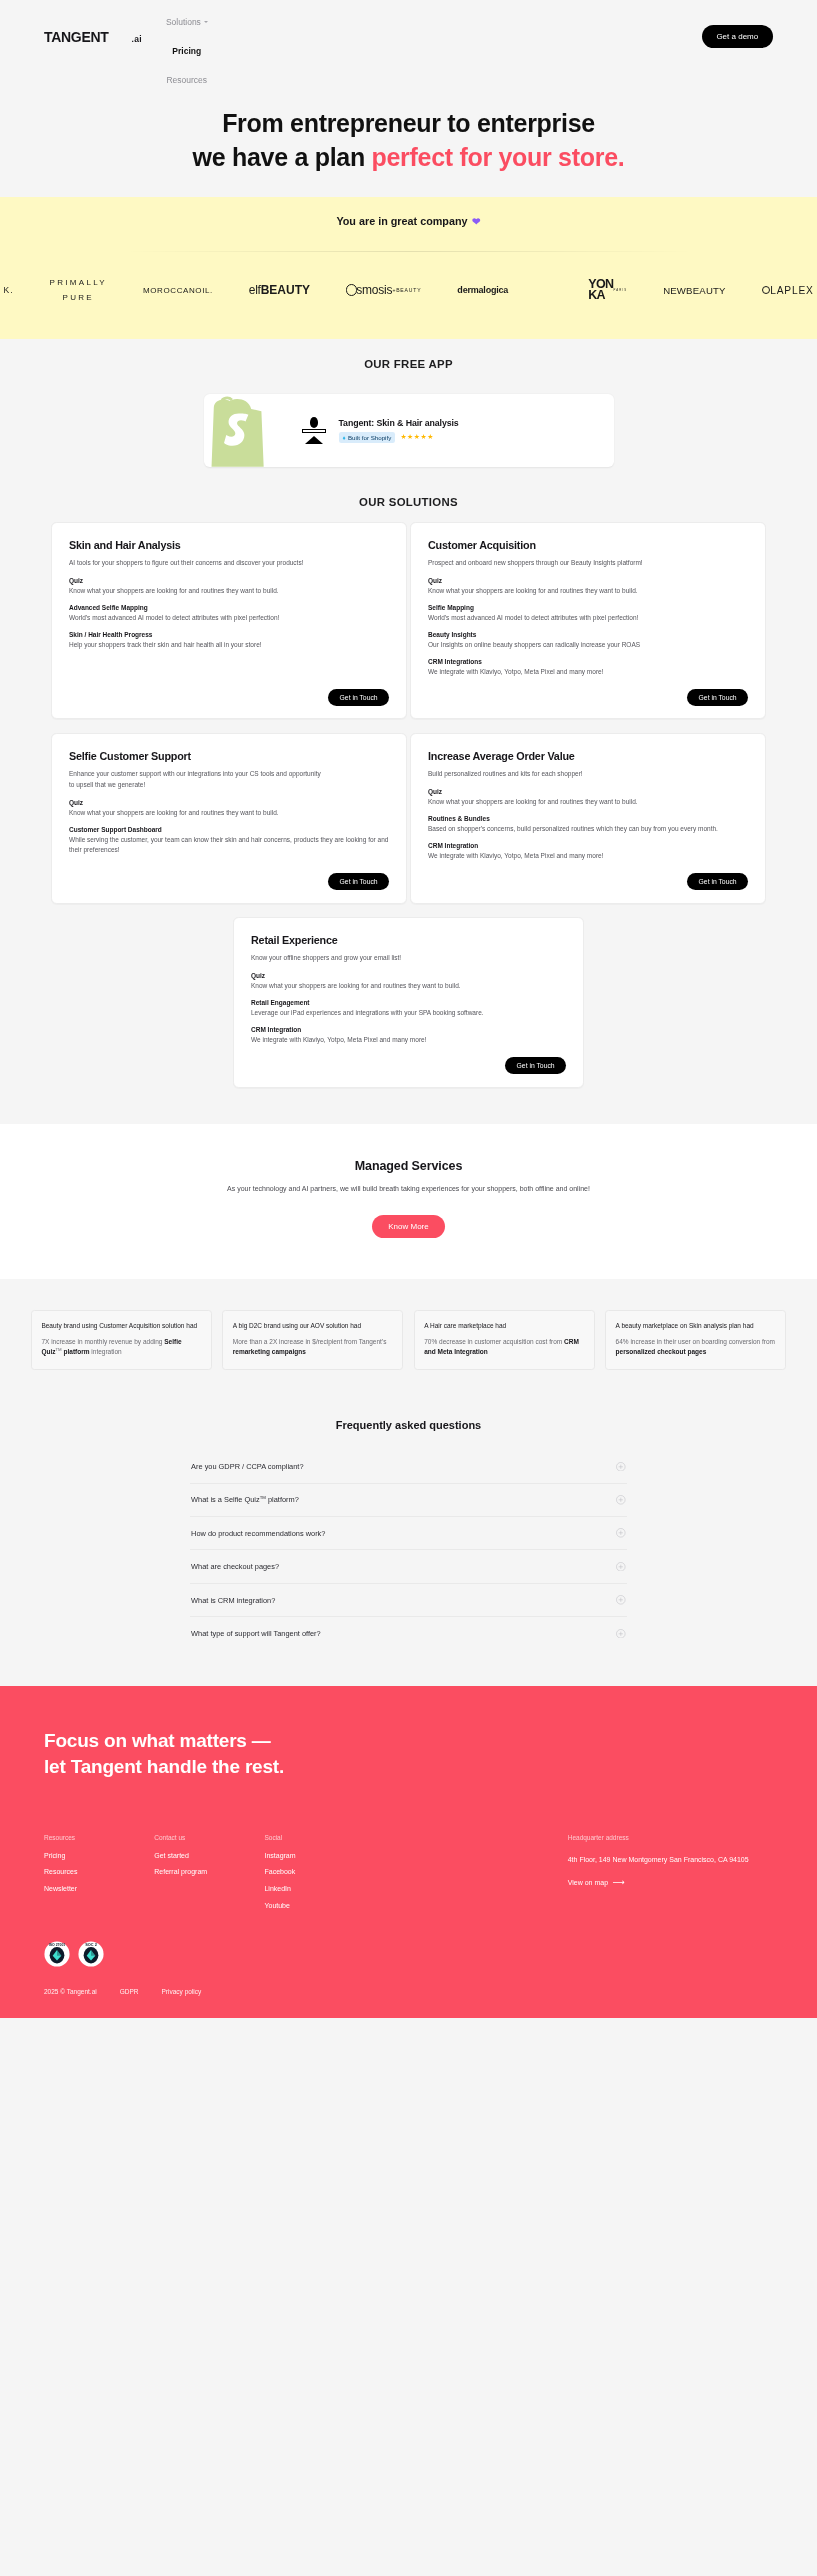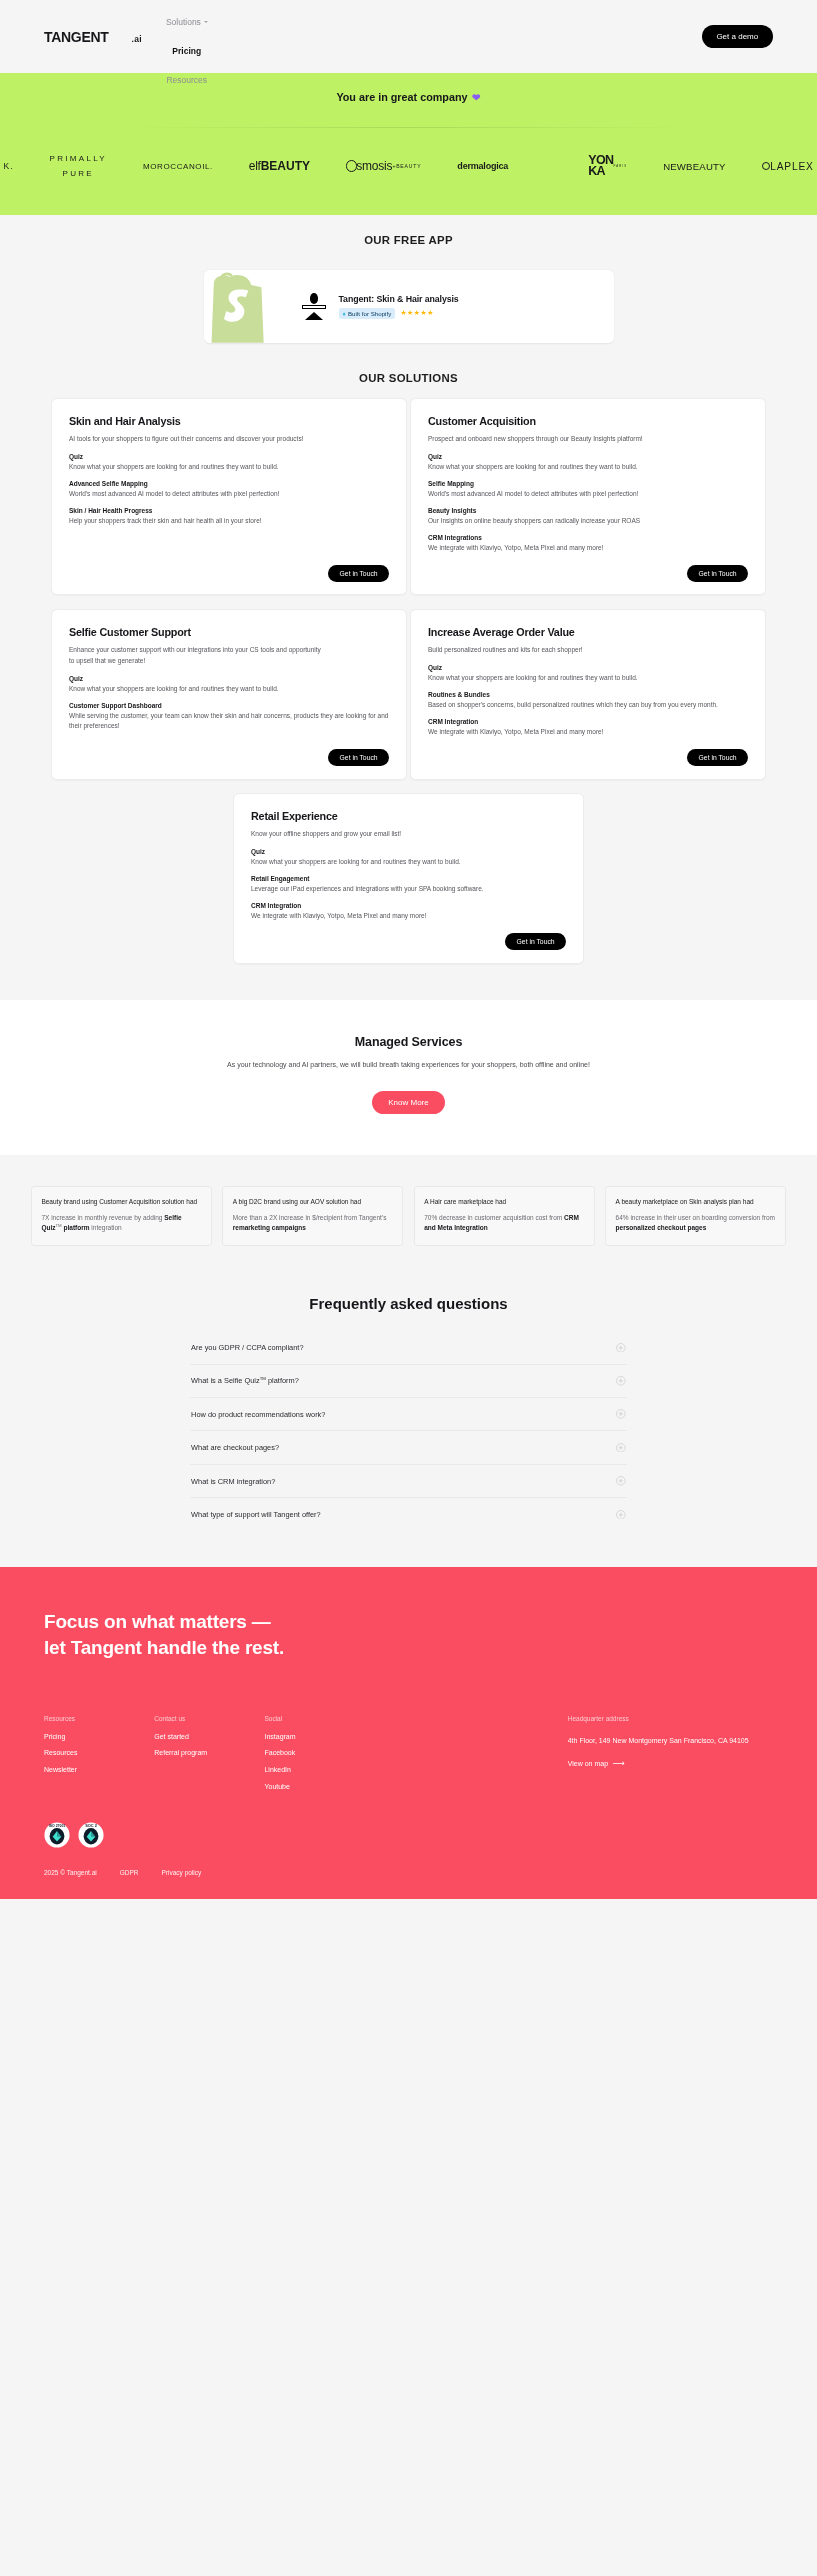--- a/index.html
+++ b/index.html
@@ -73,21 +73,21 @@
     line-height: 1.34;
     font-weight: 700;
     letter-spacing: -0.3px;
     max-width: 477px;
     margin: 0 auto;
     color: #111;
   }
   .hero h1 .accent { color: #fb4d61; }
 
   
-  .company-band { background: #bef264; padding: 18px 0 26px; }
+  .company-band { background: #fef9c3; padding: 18px 0 26px; }
   .company-title {
     text-align: center;
     font-size: 10.8px;
     font-weight: 700;
     color: #17161a;
     display: flex;
     align-items: center;
     justify-content: center;
     gap: 4.5px;
   }
@@ -234,21 +234,21 @@
     border-radius: 3.4px;
     padding: 10.2px 9.6px 11.4px;
   }
   .res-head { font-size: 6.5px; color: #17161a; line-height: 1.5; }
   .res-body { font-size: 6.5px; color: #6b6b71; line-height: 1.55; margin-top: 6.8px; }
   .res-body b { color: #17161a; font-weight: 700; }
   sup { font-size: 4.3px; vertical-align: super; }
 
   
   .faq { background: #f5f5f5; padding: 23px 0 36px; }
-  .faq h2 { text-align: center; font-size: 15px; font-weight: 600; color: #17161a; }
+  .faq h2 { text-align: center; font-size: 11px; font-weight: 600; color: #17161a; }
   .faq-list { width: 437px; margin: 19.3px auto 0; }
   .faq-item {
     display: flex; align-items: center; justify-content: space-between;
     padding: 11.4px 1.1px; border-bottom: 0.6px solid #e9e9e9; cursor: pointer;
   }
   .faq-item:last-child { border-bottom: none; }
   .faq-q { font-size: 7.4px; color: #2a2a30; }
   .plus-icon { width: 9.6px; height: 9.6px; flex: 0 0 9.6px; }
 
   
@@ -304,20 +304,26 @@
       <div class="nav-link active">
         <span>Pricing</span>
       </div>
       <div class="nav-link">
         <span>Resources</span>
       </div>
     </nav>
     <button class="nav-cta">Get a demo</button>
   </header>
 
+  <section class="hero">
+    <h1>
+      <span>From entrepreneur to enterprise</span><br>
+      <span>we have a plan </span><span class="accent">perfect for your store.</span>
+    </h1>
+  </section>
 
   <section class="company-band">
     <div class="company-title">
       <span>You are in great company</span>
       <span class="heart">❤</span>
     </div>
     <div class="logo-divider"></div>
     <div class="logo-strip">
       <div class="brand b-clip">K.</div>
       <div class="brand b-primally">PRIMALLY<br>PURE</div>

